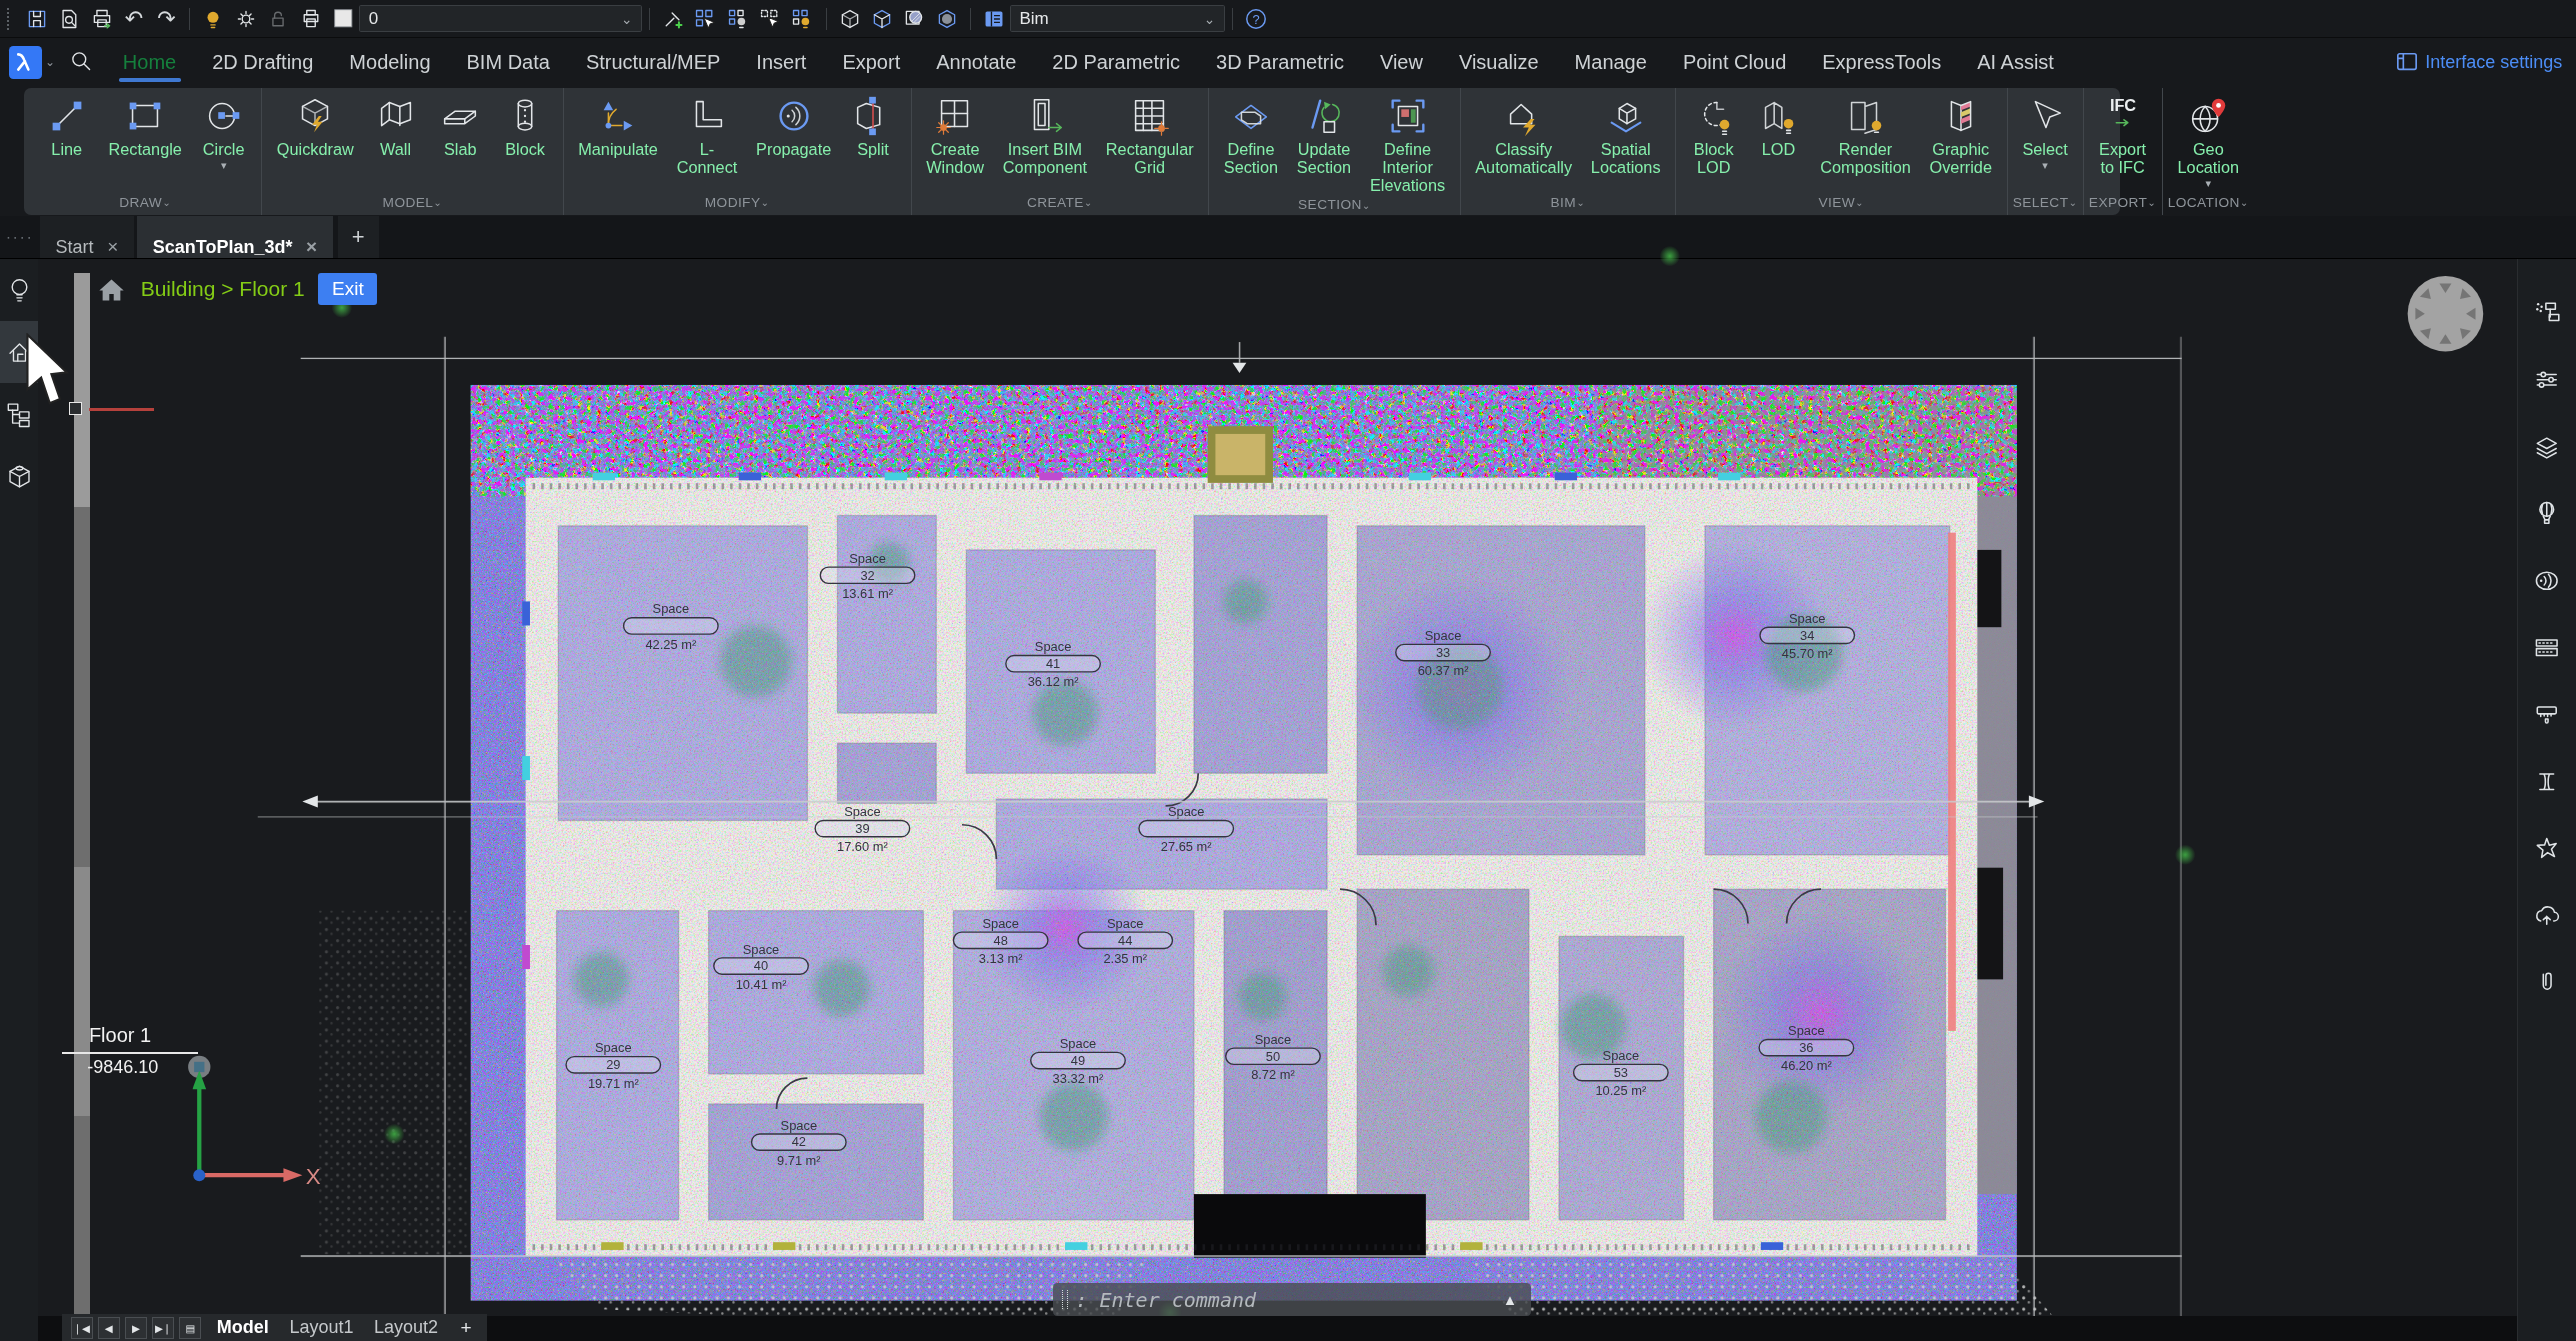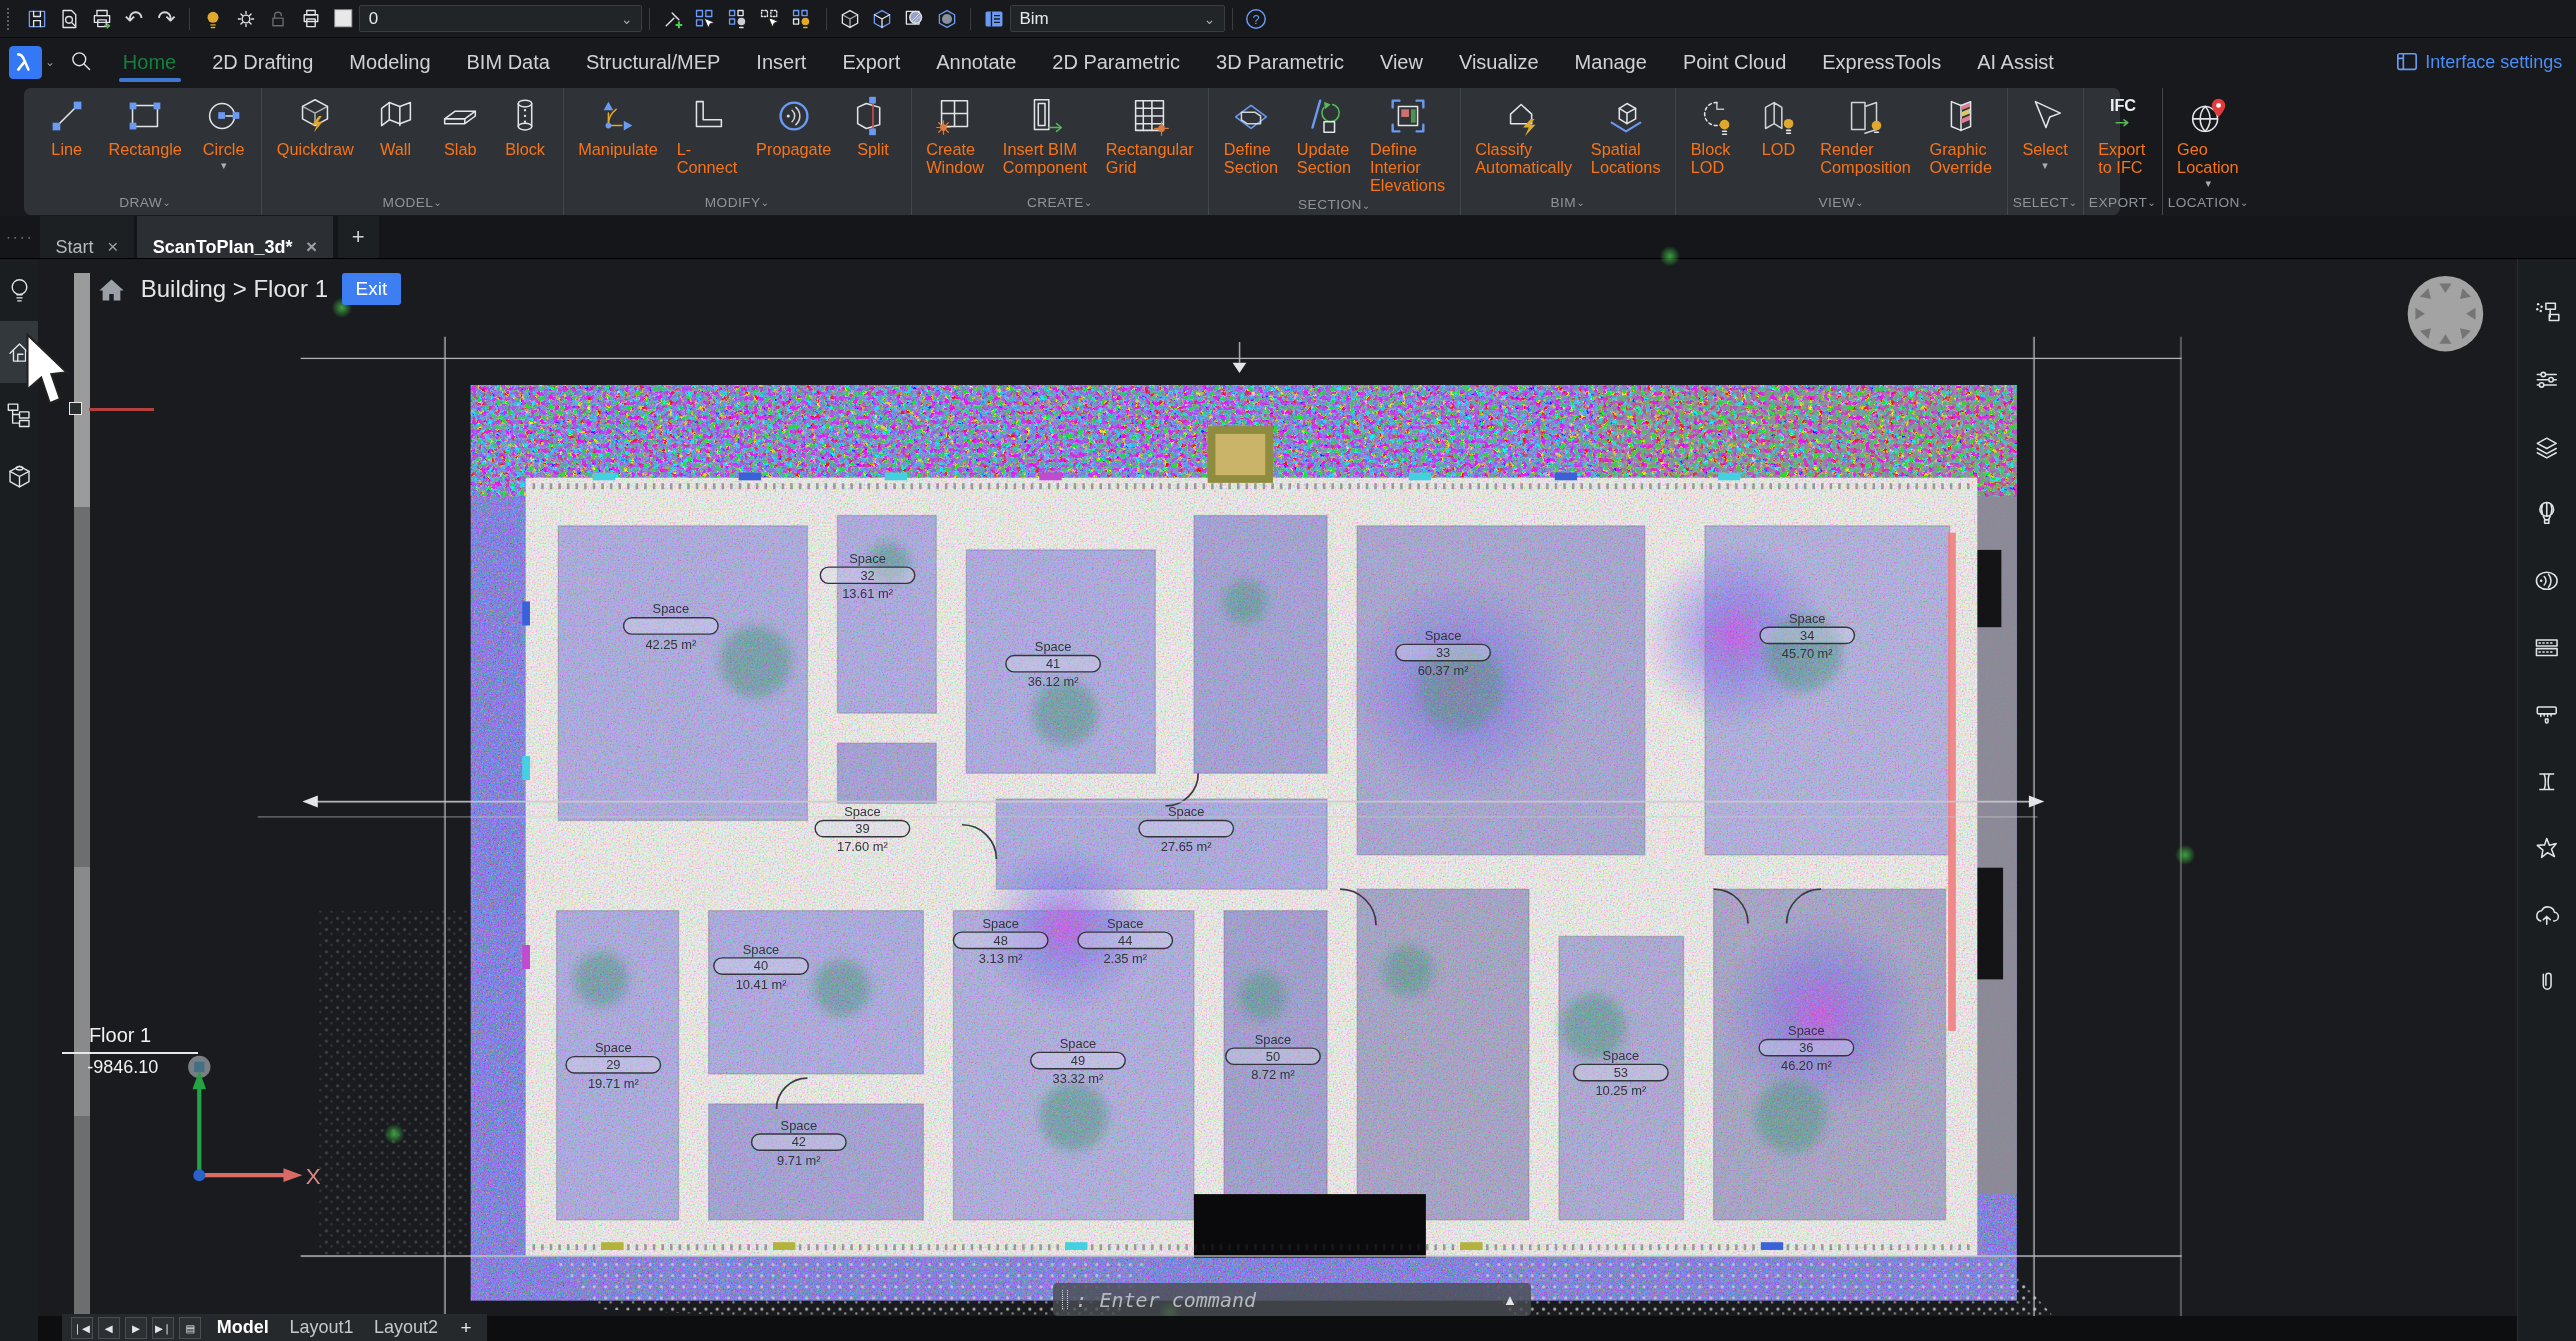--- a/index.html
+++ b/index.html
@@ -38,21 +38,21 @@
 
   
   .ribbon{position:absolute;left:0;top:86px;width:2576px;height:131px;background:var(--barbg);}
   .ribpanel{position:absolute;left:24px;top:1.7px;width:2096px;height:127px;background:var(--ribbg);
             border-radius:6.9px;display:flex;align-items:stretch;padding-left:5.2px;}
   .rgroup{display:flex;flex-direction:column;border-right:0.9px solid #42474c;padding:3.4px 5.2px 1.7px;}
   .rgroup:last-child{border-right:none}
   .rbtns{display:flex;flex:1;align-items:flex-start;justify-content:center;}
   .rbtn{display:flex;flex-direction:column;align-items:center;padding:1.7px 9.4px;cursor:default;}
   .rbtn svg{width:46px;height:46px;flex:0 0 auto;}
-  .rbtn .lbl{margin-top:1.7px;font-size:16.3px;line-height:18px;color:#f97316;max-width:110px;}
+  .rbtn .lbl{margin-top:1.7px;font-size:16.3px;line-height:18px;color:#86efac;text-align:center;max-width:110px;}
   .rbtn .dd{color:#aab0b5;font-size:11px;line-height:8.6px;margin-top:2.6px;}
   .glabel{height:22px;display:flex;align-items:center;justify-content:center;gap:0;
           font-size:13.7px;color:#8e949a;letter-spacing:0.4px;}
 
   
   .docrow{position:absolute;left:0;top:216px;width:2576px;height:43px;background:#141619;
           display:flex;align-items:stretch;border-bottom:0.9px solid #000;}
   .docgrip{width:40px;display:flex;align-items:center;justify-content:center;color:#6a7076;
            font-size:15.5px;letter-spacing:2.6px;}
   .dtab{display:flex;align-items:flex-end;gap:13.7px;padding:0 15.5px;font-size:18px;color:#b7bbbe;background:#1d2023;}
@@ -63,21 +63,21 @@
   
   .lrail{position:absolute;left:0;top:259px;width:38px;height:1082px;background:#1b1e21;z-index:30;}
   .lrail .ritem{width:38px;height:62px;display:flex;align-items:center;justify-content:center;}
   .lrail .ritem.active{background:#33383d;}
   .rrail{position:absolute;right:0;top:259px;width:59px;height:1082px;background:#1b1e21;
          border-left:0.9px solid #2a2d30;z-index:30;display:flex;flex-direction:column;align-items:center;padding-top:20.6px;}
   .rrail .ritem{width:59px;height:67px;display:flex;align-items:center;justify-content:center;}
 
   
   .crumbs{position:absolute;left:96px;top:273px;display:flex;align-items:center;gap:13.7px;z-index:20;}
-  .crumbs .path{color:#e5e5e5;font-size:24px;}
+  .crumbs .path{color:#84cc16;font-size:21px;}
   .exitbtn{background:#3d7ff2;color:#fff;font-size:19px;padding:5.2px 13.7px;border-radius:3px;}
   .floorind{position:absolute;left:82px;top:1024px;z-index:20;color:#f2f2f2;}
   .floorind .fl{font-size:20px;padding-left:6.9px;}
   .floorind .line{width:136px;height:1.7px;background:#e8e8e8;margin:5.2px 0 3.4px -20px;}
   .floorind .elev{font-size:18px;padding-left:5.2px;}
   .cmdbar{position:absolute;left:1053px;top:1283px;width:478px;height:33px;z-index:25;
           background:rgba(72,76,80,.80);border-radius:4.3px;display:flex;align-items:center;}
   .cmdgrip{width:6.9px;height:19px;margin:0 6.9px 0 8.6px;border-left:1.7px dotted #d6dadd;border-right:1.7px dotted #d6dadd;}
   .cmdtext{font-family:"DejaVu Sans Mono",monospace;font-style:italic;font-size:20px;color:#b4b9bd;}
   .cmdup{margin-left:auto;margin-right:13.7px;color:#e3e6e8;font-size:14.6px;}

